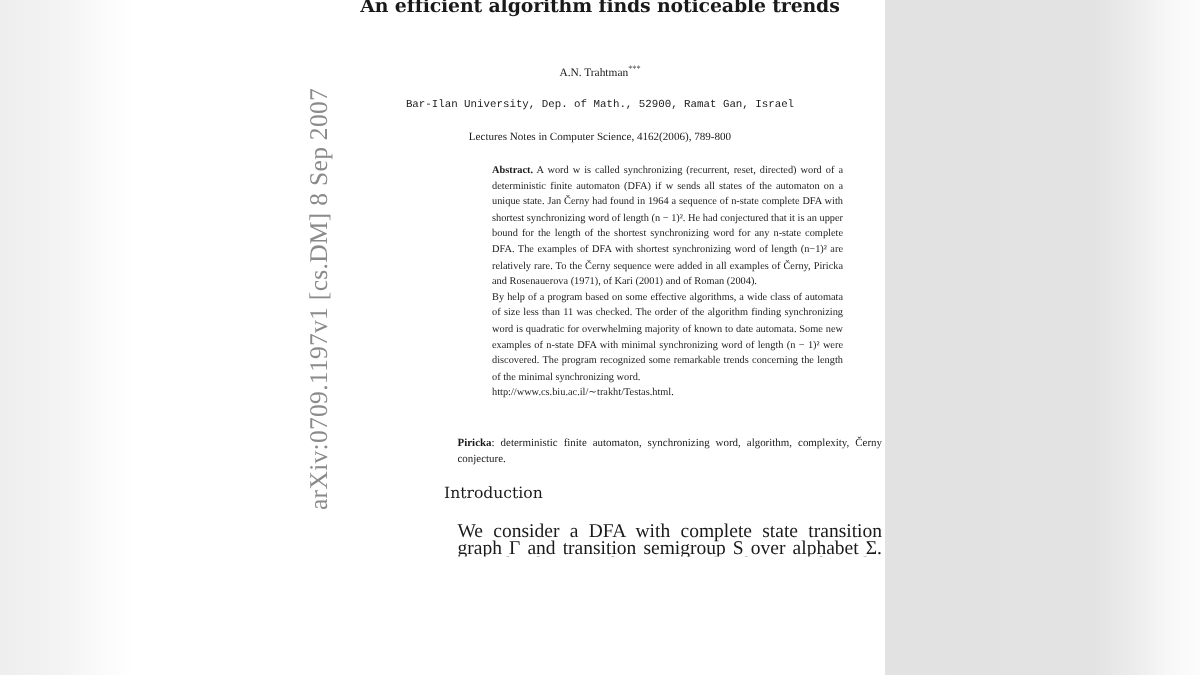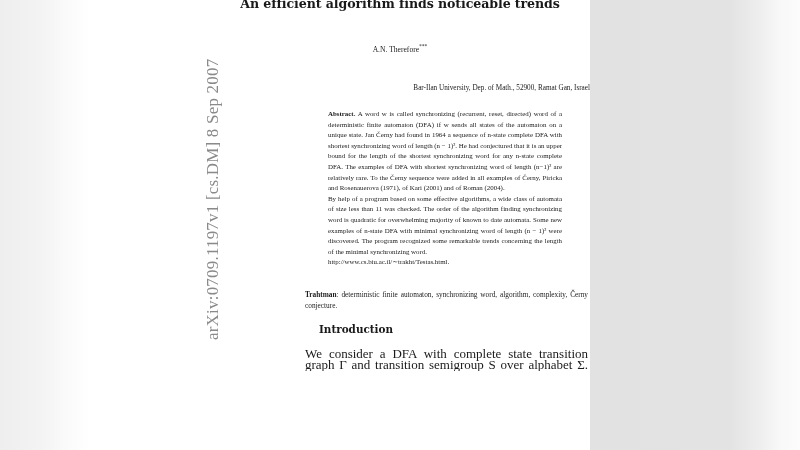--- a/index.html
+++ b/index.html
@@ -32,43 +32,43 @@
       text-align: center; font-weight: bold; font-size: 12.6px; line-height: 18px;
       font-family: "DejaVu Serif", serif; letter-spacing: -0.1px;
     }
     .title div { white-space: nowrap; }
     .author {
       position: absolute; left: 0; top: 43px; width: 380px; text-align: center;
       font-size: 7.6px; font-family: "Liberation Serif", serif;
     }
     .author sup { font-size: 5.5px; }
     .affil {
-      position: absolute; left: 0; top: 66px; width: 380px; text-align: right;
-      font-size: 7.2px; font-family: Liberation Serif, serif; margin-top: 18px;
+      position: absolute; left: 0; top: 66px; width: 380px; text-align: center;
+      font-size: 7.2px; font-family: Liberation Mono, monospace;
     }
     .lncs {
       position: absolute; left: 0; top: 86px; width: 380px; text-align: center;
       font-size: 7.4px; font-family: "Liberation Serif", serif;
     }
     .abstract {
       position: absolute; left: 118px; top: 109px; width: 234px;
       font-size: 6.9px; line-height: 10.6px; text-align: justify;
       font-family: "Liberation Serif", serif;
     }
     .abstract p { margin: 0; }
     .abstract .label { font-weight: bold; }
     .keywords {
       position: absolute; left: 95px; top: 289px; width: 283px;
       font-size: 7.3px; line-height: 11px; text-align: justify;
       font-family: "Liberation Serif", serif;
     }
     .keywords .label { font-weight: bold; }
     .section-heading {
-      position: absolute; left: 109px; top: 323px;
-      font-size: 10.4px; font-weight: bold; font-family: "DejaVu Serif", serif;
+      position: absolute; left: 86px; top: 323px;
+      font-size: 10.4px; font-weight: normal; font-family: "DejaVu Serif", serif;
     }
     .intro {
       position: absolute; left: 95px; top: 348px; width: 283px;
       font-size: 13px; line-height: 11.1px; text-align: justify;
       font-family: "Liberation Serif", serif;
     }
     .intro p { margin: 0; }
     .fn-rule {
       position: absolute; left: 95px; top: 433px; width: 56px; height: 0;
       border-top: 1px solid #333;
@@ -85,36 +85,37 @@
 
 <div class="bg-left"></div>
 <div class="bg-right"></div>
 
 <div class="page">
   <div class="title">
     <div>An efficient algorithm finds noticeable trends</div>
   </div>
 
   <div class="author">
-    <span>A.N. Therefore</span><sup>***</sup>
+    <span>A.N. Trahtman</span><sup>***</sup>
   </div>
 
   <div class="affil">Bar-Ilan University, Dep. of Math., 52900, Ramat Gan, Israel</div>
+  <div class="lncs">Lectures Notes in Computer Science, 4162(2006), 789-800</div>
 
   <div class="abstract">
     <p>
       <span class="label">Abstract.</span>
       <span>A word w is called synchronizing (recurrent, reset, directed) word of a deterministic finite automaton (DFA) if w sends all states of the automaton on a unique state. Jan Černy had found in 1964 a sequence of n-state complete DFA with shortest synchronizing word of length (n − 1)². He had conjectured that it is an upper bound for the length of the shortest synchronizing word for any n-state complete DFA. The examples of DFA with shortest synchronizing word of length (n−1)² are relatively rare. To the Černy sequence were added in all examples of Černy, Piricka and Rosenauerova (1971), of Kari (2001) and of Roman (2004).</span>
     </p>
     <p>By help of a program based on some effective algorithms, a wide class of automata of size less than 11 was checked. The order of the algorithm finding synchronizing word is quadratic for overwhelming majority of known to date automata. Some new examples of n-state DFA with minimal synchronizing word of length (n − 1)² were discovered. The program recognized some remarkable trends concerning the length of the minimal synchronizing word.</p>
     <p>http://www.cs.biu.ac.il/∼trakht/Testas.html.</p>
   </div>
 
   <div class="keywords">
-    <span class="label">Trahtman</span><span>: deterministic finite automaton, synchronizing word, algorithm, complexity, Černy conjecture.</span>
+    <span class="label">Piricka</span><span>: deterministic finite automaton, synchronizing word, algorithm, complexity, Černy conjecture.</span>
   </div>
 
   <div class="section-heading">Introduction</div>
 
   <div class="intro">
     <p>We consider a DFA with complete state transition graph Γ and transition semigroup S over alphabet Σ. Let n be the size of DFA and q be the size of Σ. The problem of synchronization of DFA is natural and various aspects of this problem were touched upon the literature. Synchronization makes the behavior of an automaton resistant against input errors since, after detection of an error, a synchronizing word can reset the automaton back to its original state, as if no error had occurred. Therefore different problems of synchronization draw the attention.</p>
   </div>
 
   <div class="fn-rule"></div>
   <div class="footnotes">

